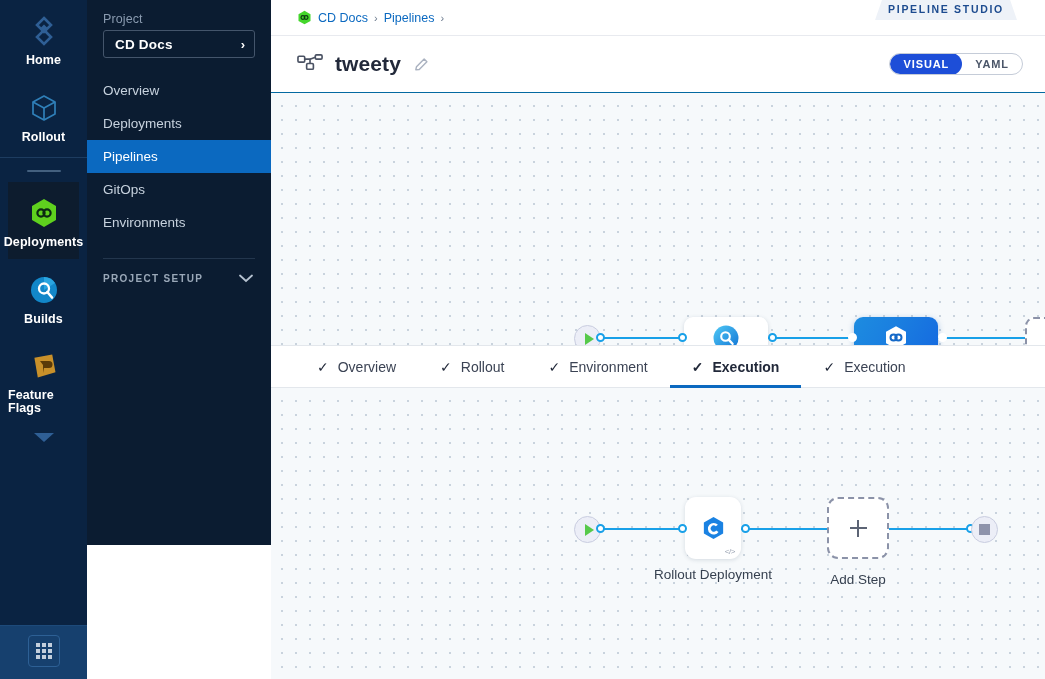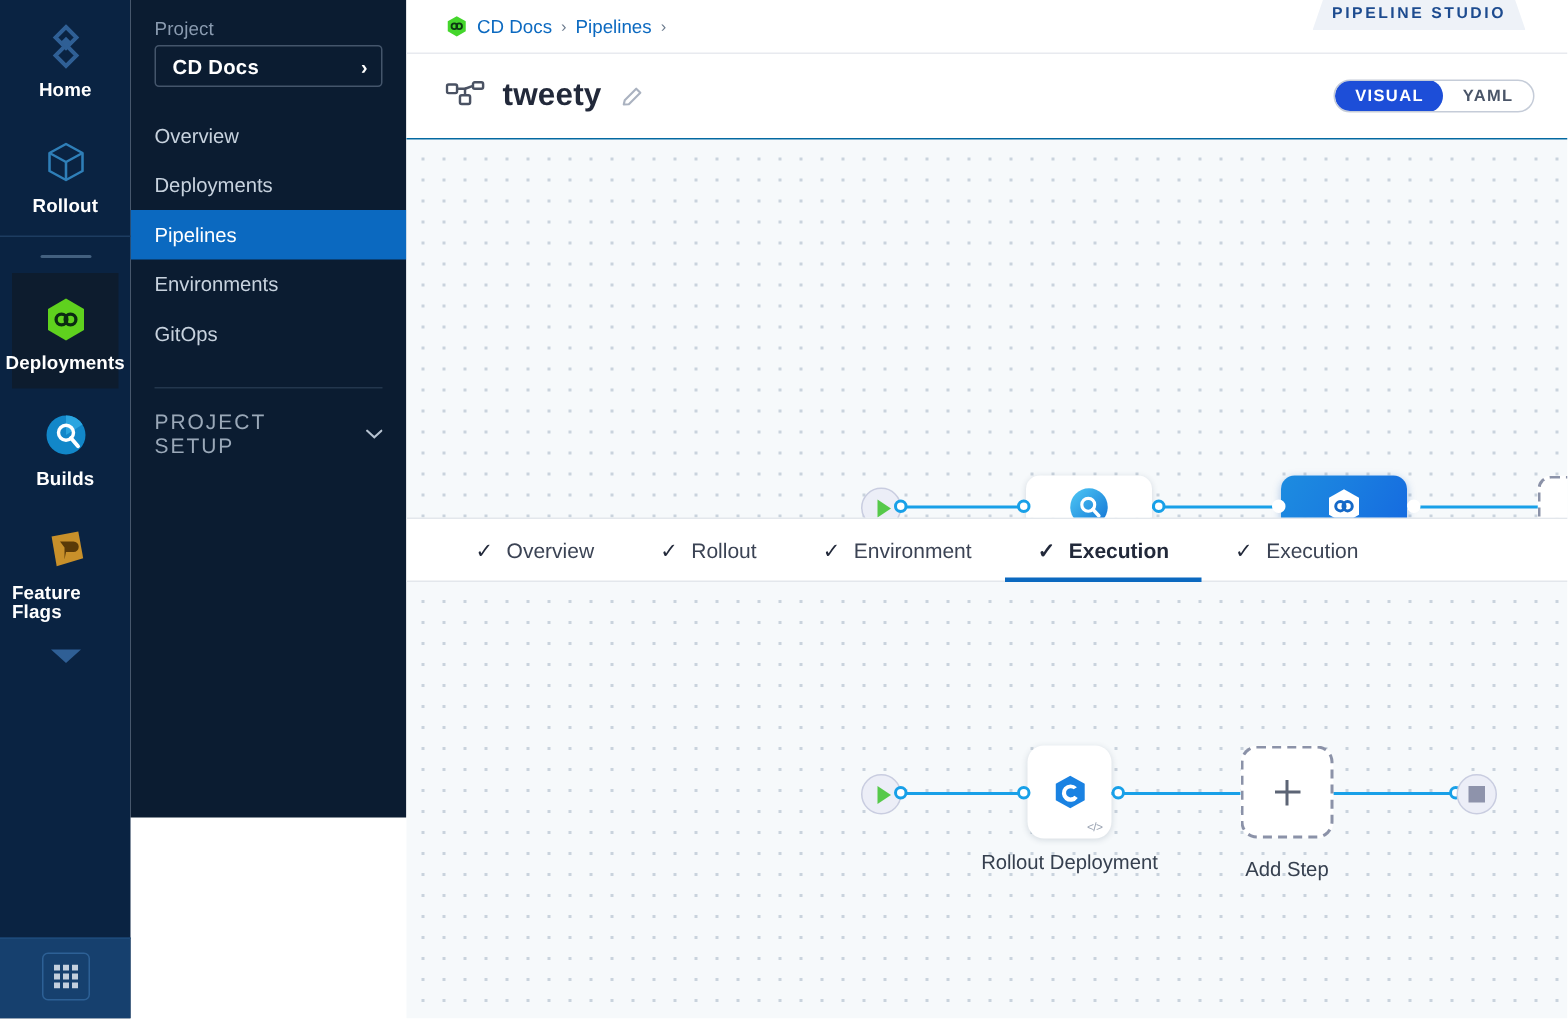--- a/index.html
+++ b/index.html
@@ -65,21 +65,21 @@
     height: 33px; display: flex; align-items: center; padding-left: 16px;
     font-size: 13.5px; color: #c7d2de; cursor: pointer;
   }
   .sb-item.active { background: #0b69c0; color: #ffffff; }
   .sb-hr { height: 1px; background: #23364d; margin: 19px 16px 0; }
   .sb-setup {
     display: flex; align-items: center; justify-content: flex-start; gap: 36px;
     padding: 14px 16px 0; cursor: pointer;
   }
   .sb-setup .t {
-    font-size: 14px; letter-spacing: 1.3px; color: #9aa8b8; font-weight: normal;
+    font-size: 10px; letter-spacing: 1.3px; color: #9aa8b8; font-weight: bold;
   }
 
   
   .main { flex: 1 1 auto; height: 679px; position: relative; background: #fff;
           display: flex; flex-direction: column; }
 
   
   .crumb-bar {
     height: 36px; flex: 0 0 36px; display: flex; align-items: center;
     padding-left: 26px; gap: 6px; border-bottom: 1px solid #e8eaef;
@@ -310,24 +310,24 @@
       <div class="sb-item">
           <span>Overview</span>
         </div>
       <div class="sb-item">
           <span>Deployments</span>
         </div>
       <div class="sb-item active">
           <span>Pipelines</span>
         </div>
       <div class="sb-item">
-          <span>Environments</span>
+          <span>GitOps</span>
         </div>
       <div class="sb-item">
-          <span>GitOps</span>
+          <span>Environments</span>
         </div>
     </div>
 
     <div class="sb-hr"></div>
 
     <div class="sb-setup">
       <span class="t">PROJECT SETUP</span>
       <svg width="14" height="9" viewBox="0 0 14 9">
         <path d="M1 1.5 L7 7 L13 1.5" fill="none" stroke="#b6c2d0" stroke-width="1.8" stroke-linecap="round"></path>
       </svg>

